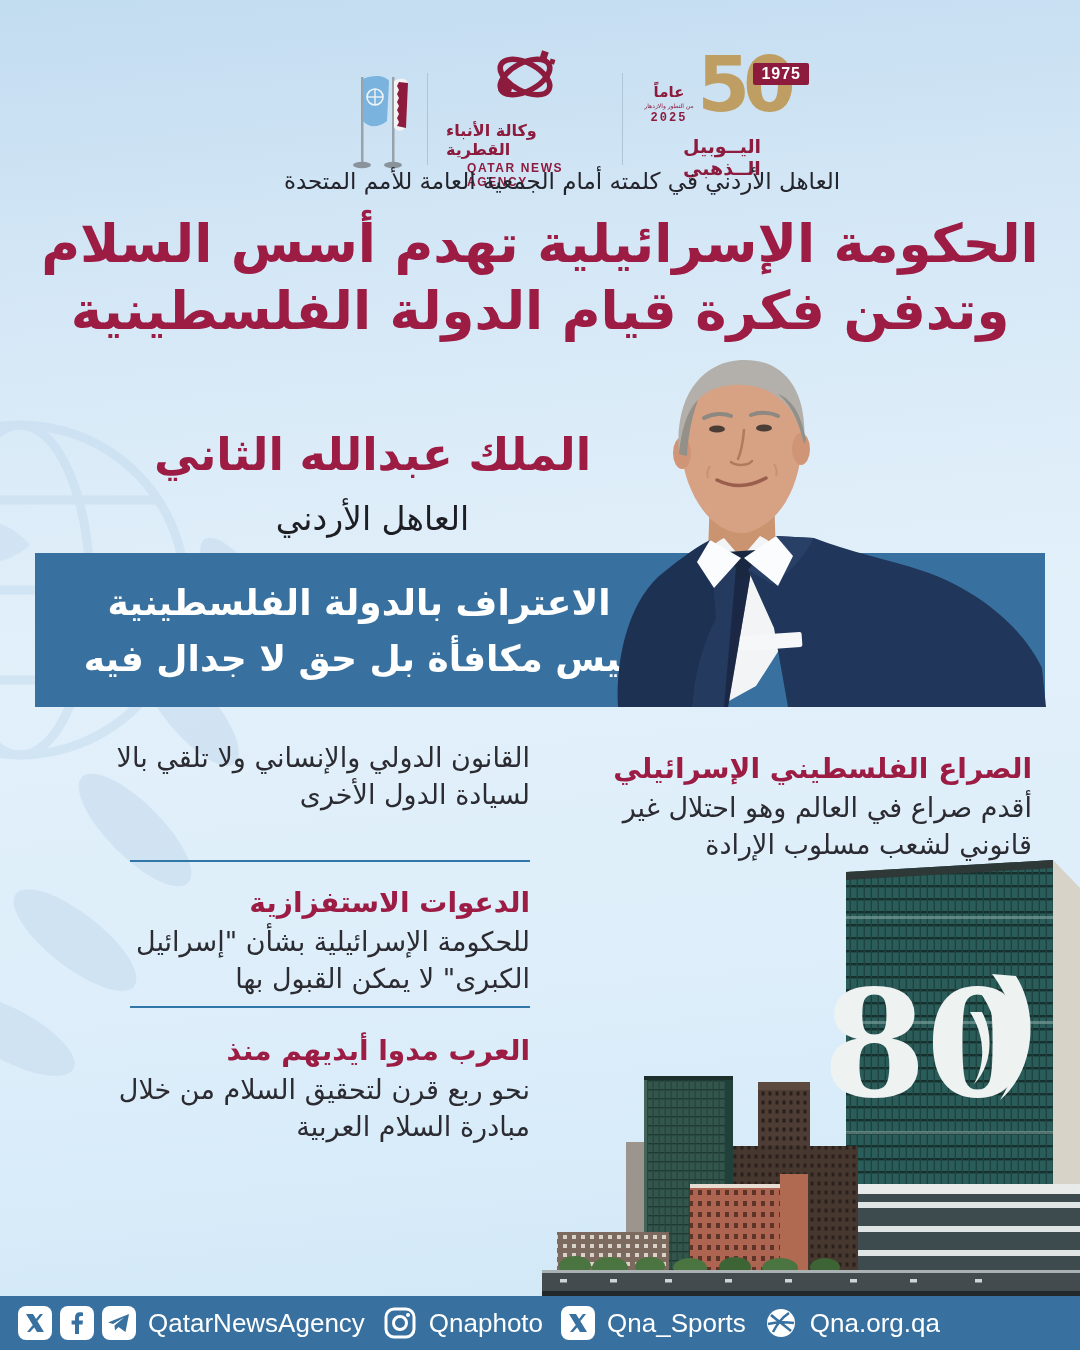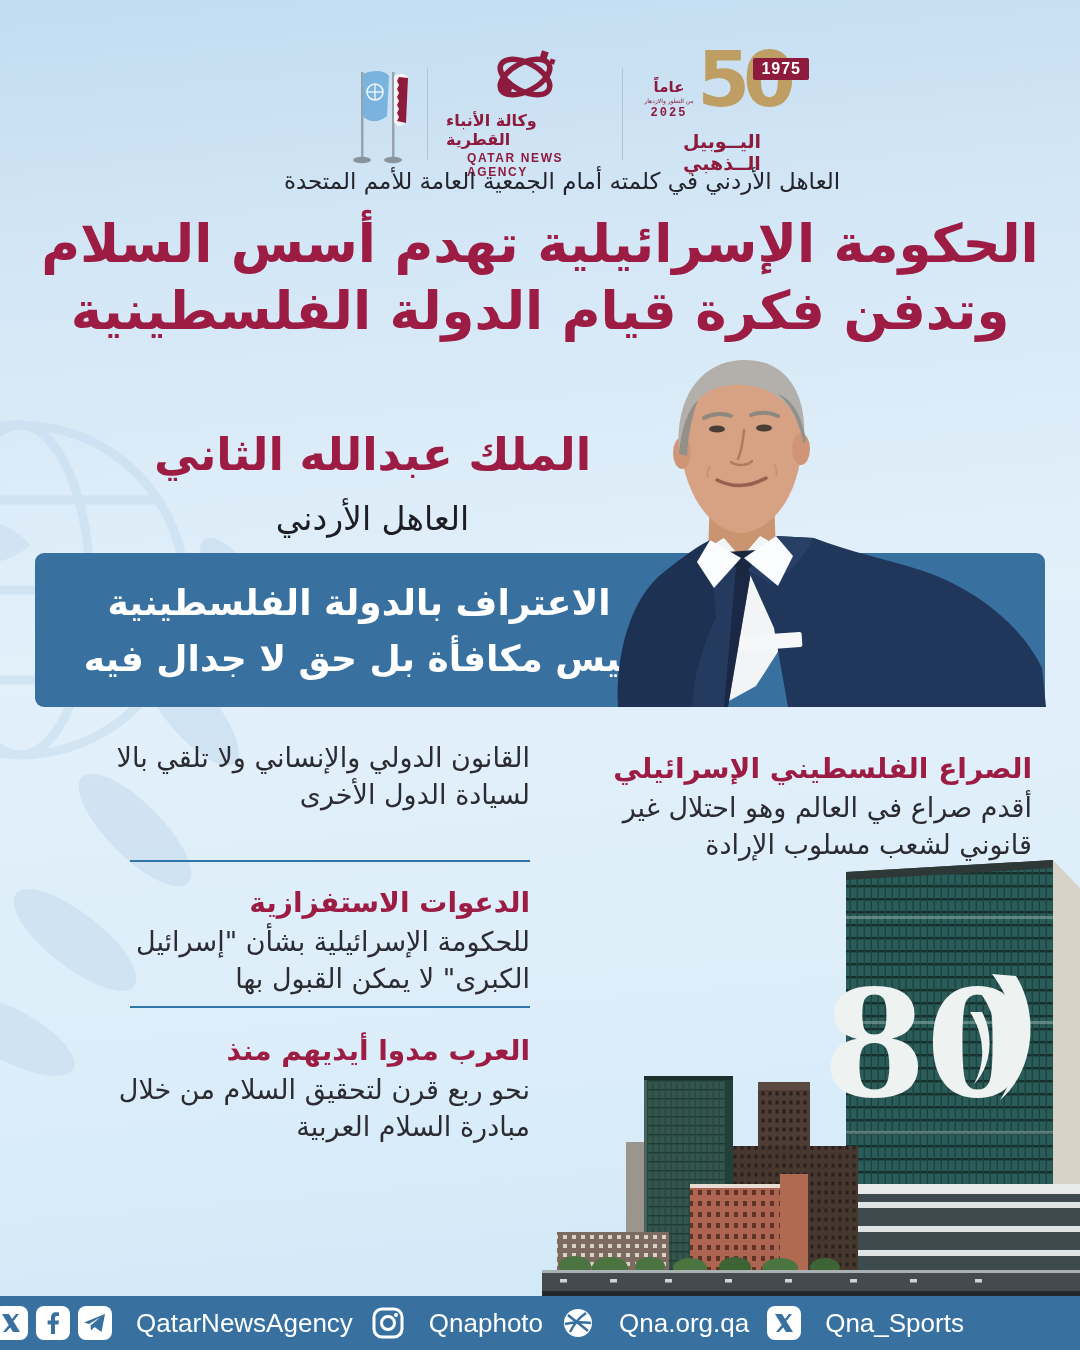--- a/index.html
+++ b/index.html
@@ -6,39 +6,39 @@
   .poster{
     position:relative;width:1080px;height:1350px;overflow:hidden;
     font-family:"DejaVu Sans",sans-serif;
     background:linear-gradient(175deg,#c2dcf0 0%,#d4e7f6 20%,#e2f0fa 46%,#ddeefa 72%,#d0e7f7 100%);
   }
   .abs{position:absolute;}
   
   .header{top:48px;left:0;right:0;display:flex;align-items:center;justify-content:center;gap:18px;transform:translateX(35px);z-index:3;}
   .vdiv{width:1px;height:92px;background:#afc4d6;}
   .qna-logo{display:flex;flex-direction:column;align-items:center;width:158px;}
-  .qna-ar{color:#8d1b3d;font-size:16px;font-weight:bold;margin-top:5px;}
+  .qna-ar{color:#8d1b3d;font-size:16px;font-weight:bold;margin-top:15px;}
   .qna-en{color:#8d1b3d;font-size:12px;font-weight:bold;letter-spacing:1.6px;margin-top:2px;font-family:"Liberation Sans",sans-serif;margin-left:21px;}
   .jubilee{position:relative;width:162px;height:112px;}
   .j50{position:absolute;right:14px;top:-16px;font-size:76px;font-weight:bold;color:#bf9e63;letter-spacing:-7px;line-height:1;}
   .j1975{position:absolute;right:-6px;top:0;background:#8d1b3d;color:#fff;font-size:16px;font-weight:bold;padding:2px 8px;letter-spacing:1px;border-radius:2px;font-family:"Liberation Sans",sans-serif;}
   .jleft{position:absolute;left:2px;top:20px;width:52px;text-align:center;color:#8d1b3d;}
   .jamma{font-size:15px;font-weight:bold;}
   .jtag{font-size:6px;margin-top:1px;}
   .j2025{font-size:12px;font-weight:bold;letter-spacing:2px;margin-top:2px;font-family:Liberation Mono, monospace;}
   .jtitle{position:absolute;bottom:-4px;left:0;right:0;text-align:center;color:#8d1b3d;font-size:19px;font-weight:bold;}
   
   .kicker{top:168px;left:0;right:0;text-align:center;color:#24242c;font-size:23px;transform:translateX(22px);z-index:3;}
   .headline{top:210px;left:0;right:0;text-align:center;color:#9c1c44;font-weight:bold;font-size:53px;line-height:1.27;z-index:3;}
   
   .speaker{top:428px;left:0;width:745px;text-align:center;z-index:3;}
   .speaker-name{color:#9c1c44;font-size:45px;font-weight:bold;}
   .speaker-title{color:#1d1d24;font-size:33px;margin-top:18px;}
   
-  .banner{top:553px;left:35px;width:1010px;height:154px;background:#38719f;z-index:1;border-radius:9px;}
+  .banner{top:553px;left:35px;width:1010px;height:154px;background:#38719f;z-index:1;}
   .banner-text{position:absolute;left:15px;top:0;bottom:0;width:618px;display:flex;flex-direction:column;justify-content:center;gap:15px;text-align:center;color:#fff;font-weight:bold;font-size:36px;}
   
   .king{top:356px;left:598px;width:448px;height:351px;z-index:2;}
   
   .point{z-index:3;text-align:right;}
   .point-head{color:#9c1c44;font-size:28px;font-weight:bold;margin-bottom:5px;}
   .point-body{color:#2b2b31;font-size:27px;line-height:1.36;white-space:pre-line;}
   .p0{top:740px;right:48px;width:470px;margin-top:12px;}
   .p1{top:740px;right:550px;width:430px;}
   .p2{top:886px;right:550px;width:430px;}
@@ -46,21 +46,21 @@
   .sep{right:550px;width:400px;border-top:2px solid #3077a8;z-index:3;}
   .sep1{top:860px;} .sep2{top:1006px;}
   
   .skyline{top:846px;left:480px;width:600px;height:450px;z-index:2;}
   
   .watermark{top:380px;left:-140px;width:560px;height:760px;opacity:.5;z-index:0;}
   
   .footer{left:0;bottom:0;width:1080px;height:54px;background:#38719f;z-index:5;display:flex;align-items:center;justify-content:center;gap:10px;transform:none;}
   .footer-inner{display:flex;align-items:center;gap:10px;transform:translateX(-57px);}
   .fgroup{display:flex;align-items:center;gap:8px;}
-  .flabel{color:#fff;font-size:26px;font-family:"Liberation Sans",sans-serif;margin:0 8px 0 16px;}
+  .flabel{color:#fff;font-size:26px;font-family:"Liberation Sans",sans-serif;margin:0 8px 0 4px;}
   .ficon{width:34px;height:34px;display:block;}
 </style>
 </head>
 <body>
 
 <div class="poster">
 
   <svg class="abs watermark" viewBox="0 0 560 760">
     <g stroke="#b9d3e9" stroke-width="9" fill="none" opacity=".75">
       <circle cx="160" cy="210" r="165"></circle>
@@ -314,28 +314,28 @@
       <div class="fgroup">
         <svg class="ficon" viewBox="0 0 34 34">
           <rect x="3" y="3" width="28" height="28" rx="8" fill="none" stroke="#fff" stroke-width="3"></rect>
           <circle cx="17" cy="17" r="6.5" fill="none" stroke="#fff" stroke-width="3"></circle>
           <circle cx="25" cy="9" r="2" fill="#fff"></circle>
         </svg>
         <span class="flabel">Qnaphoto</span>
       </div>
       <div class="fgroup">
         <svg class="ficon" viewBox="0 0 34 34">
+          <rect width="34" height="34" rx="8" fill="#fff"></rect>
+          <path d="M8,8 L15,8 L26,26 L19,26 Z M25,8 L19.5,15 L18,13 L22,8 Z M9,26 L14.8,19 L16.4,21.2 L12,26 Z" fill="#38719f"></path>
+        </svg>
+        <span class="flabel">Qna_Sports</span>
+      </div>
+      <div class="fgroup">
+        <svg class="ficon" viewBox="0 0 34 34">
           <circle cx="17" cy="17" r="14" fill="#fff"></circle>
           <path d="M7,9 C14,15 20,19 27,25 M9,26 C13,18 19,11 25,7 M4,18 C12,16 22,16 30,17" stroke="#38719f" stroke-width="2.6" fill="none"></path>
         </svg>
         <span class="flabel">Qna.org.qa</span>
       </div>
-      <div class="fgroup">
-        <svg class="ficon" viewBox="0 0 34 34">
-          <rect width="34" height="34" rx="8" fill="#fff"></rect>
-          <path d="M8,8 L15,8 L26,26 L19,26 Z M25,8 L19.5,15 L18,13 L22,8 Z M9,26 L14.8,19 L16.4,21.2 L12,26 Z" fill="#38719f"></path>
-        </svg>
-        <span class="flabel">Qna_Sports</span>
-      </div>
     </div>
   </div>
 
 </div>
 
 </body></html>

